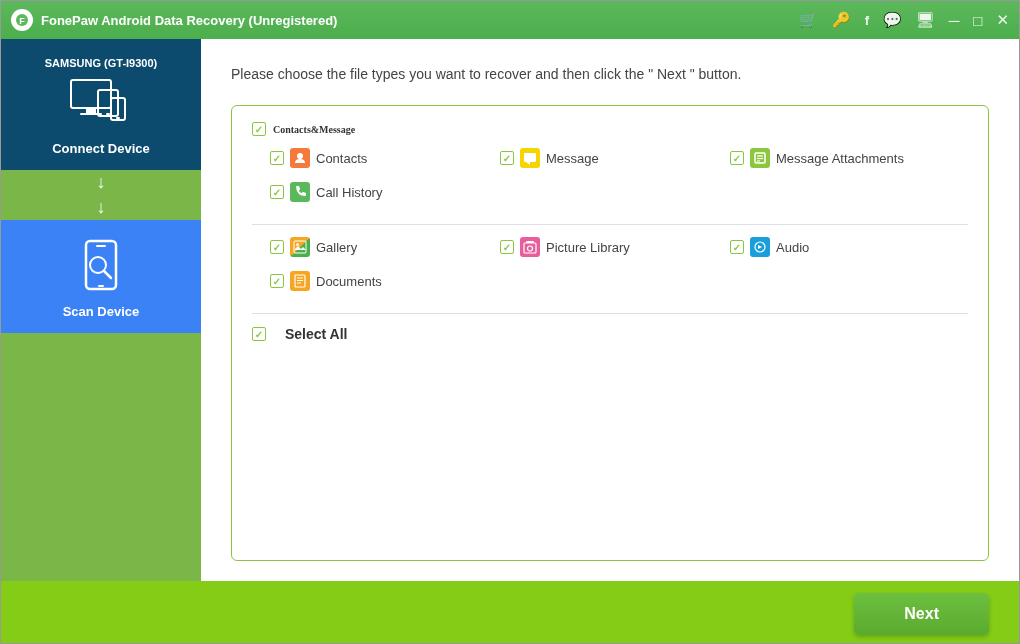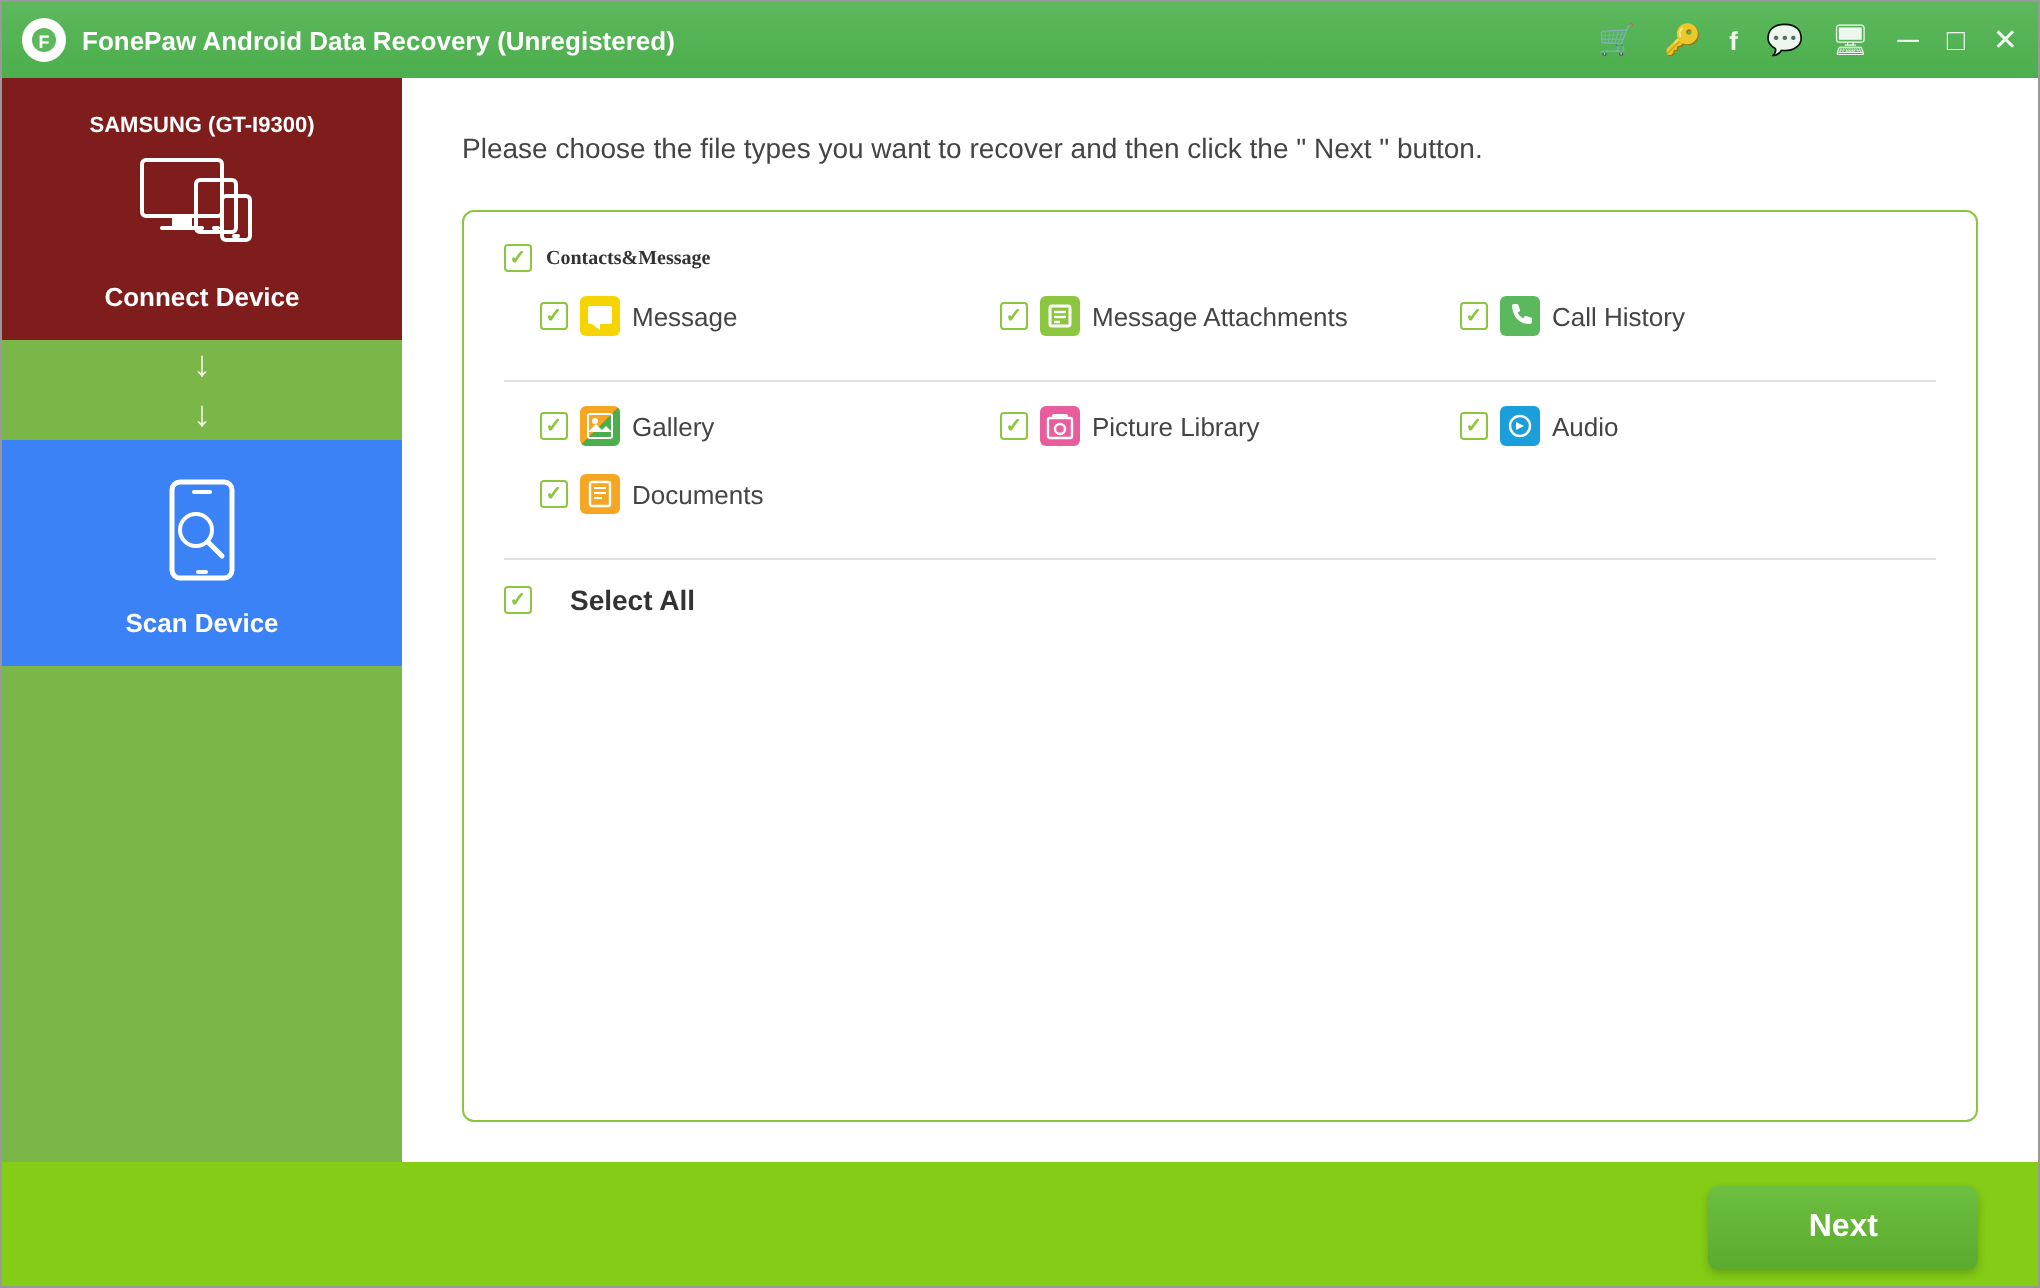--- a/index.html
+++ b/index.html
@@ -82,21 +82,21 @@
     }
 
     .sidebar-step {
       width: 100%;
       display: flex;
       flex-direction: column;
       align-items: center;
       padding: 18px 10px 14px;
     }
     .sidebar-step.active {
-      background: #7f1d1d;
+      background: #0c4a6e;
     }
     .sidebar-step.inactive {
       background: #3b82f6;
     }
     .sidebar-step-icon {
       width: 70px;
       height: 60px;
       display: flex;
       align-items: center;
       justify-content: center;
@@ -330,20 +330,30 @@
       <div class="selection-box">
 
         <div class="category-header">
           <div class="checkbox checked"></div>
           <span class="category-label">Contacts&amp;Message</span>
         </div>
 
         <div class="items-grid">
           <div class="file-item">
             <div class="checkbox checked"></div>
+            <div class="file-item-icon icon-contacts">
+              <svg width="14" height="14" viewBox="0 0 14 14">
+                  <circle cx="7" cy="5" r="3" fill="white"></circle>
+                  <path d="M2 12 Q2 8 7 8 Q12 8 12 12" fill="white"></path>
+                </svg>
+            </div>
+            <span class="file-item-label">Contacts</span>
+          </div>
+          <div class="file-item">
+            <div class="checkbox checked"></div>
             <div class="file-item-icon icon-message">
               <svg width="14" height="14" viewBox="0 0 14 14">
                   <rect x="1" y="2" width="12" height="9" rx="1" fill="white"></rect>
                   <polygon points="3,11 7,14 7,11" fill="white"></polygon>
                 </svg>
             </div>
             <span class="file-item-label">Message</span>
           </div>
           <div class="file-item">
             <div class="checkbox checked"></div>

